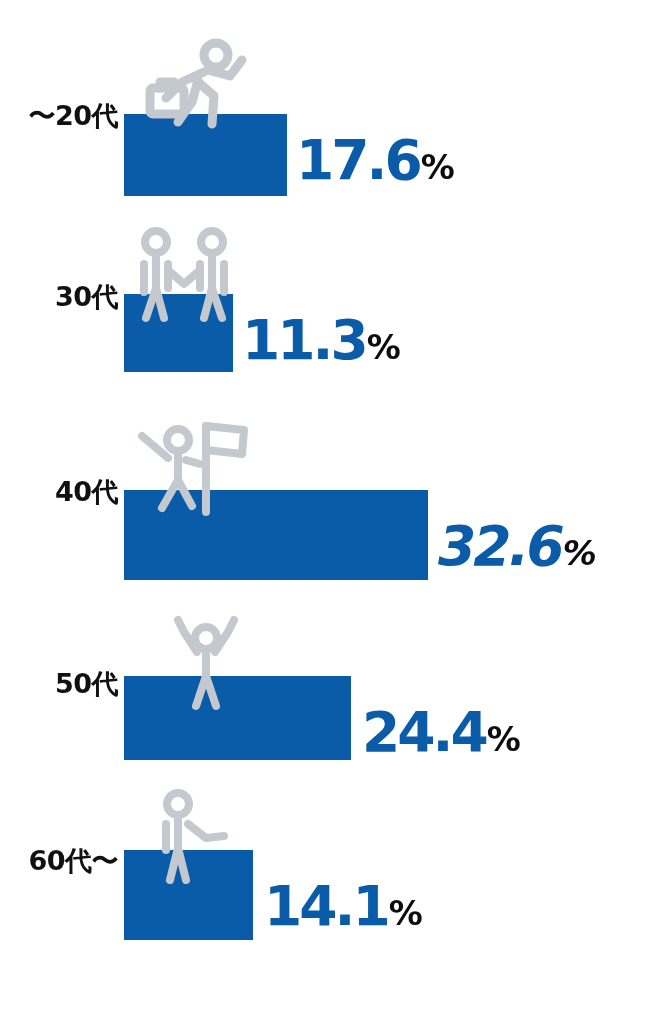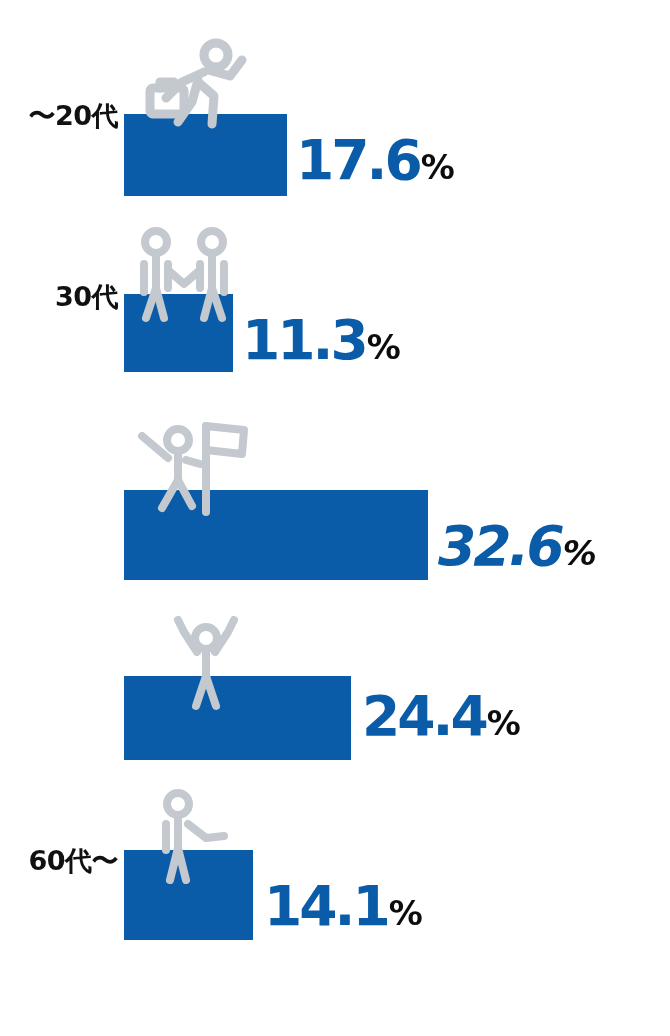--- a/index.html
+++ b/index.html
@@ -133,20 +133,23 @@
           </g>
         </svg>
       </div>
       <div class="value" style="left:118px;bottom:4px;">
         <span class="num">11.3</span><span class="pct">%</span>
       </div>
     </div>
   </div>
 
   <div class="row" style="top:404px;height:176px;">
+    <div class="label-box">
+      <div class="cat-label">40代</div>
+    </div>
     <div class="bar-area" style="width:546px;">
       <div class="bar" style="width:304px;height:90px;"></div>
       <div class="icon" style="left:10px;bottom:58px;width:118px;height:110px;">
         <svg viewBox="0 0 118 110" width="118" height="110" aria-hidden="true">
           <g fill="none" stroke="#c3c9ce" stroke-width="8" stroke-linecap="round" stroke-linejoin="round">
             <circle cx="44" cy="28" r="11"></circle>
             <path d="M44 40 L44 68"></path>
             <path d="M34 46 L8 24"></path>
             <path d="M52 48 L66 52"></path>
             <path d="M44 68 L28 96"></path>
@@ -156,35 +159,38 @@
           </g>
         </svg>
       </div>
       <div class="value" style="left:314px;bottom:6px;font-style:italic;">
         <span class="num">32.6</span><span class="pct">%</span>
       </div>
     </div>
   </div>
 
   <div class="row" style="top:608px;height:152px;">
+    <div class="label-box">
+      <div class="cat-label">50代</div>
+    </div>
     <div class="bar-area" style="width:546px;">
       <div class="bar" style="width:227px;height:84px;"></div>
       <div class="icon" style="left:42px;bottom:48px;width:80px;height:102px;">
         <svg viewBox="0 0 80 102" width="80" height="102" aria-hidden="true">
           <g fill="none" stroke="#c3c9ce" stroke-width="8" stroke-linecap="round" stroke-linejoin="round">
             <circle cx="40" cy="28" r="11"></circle>
             <path d="M40 40 L40 66"></path>
             <path d="M31 42 L18 22 L12 10"></path>
             <path d="M49 42 L62 22 L68 10"></path>
             <path d="M40 66 L30 96"></path>
             <path d="M40 66 L50 96"></path>
           </g>
         </svg>
       </div>
-      <div class="value" style="left:238px;bottom:16px;">
+      <div class="value" style="left:238px;bottom:0;">
         <span class="num">24.4</span><span class="pct">%</span>
       </div>
     </div>
   </div>
 
   <div class="row" style="top:782px;height:158px;text-decoration:underline;">
     <div class="label-box">
       <div class="cat-label">60代〜</div>
     </div>
     <div class="bar-area" style="width:546px;">

